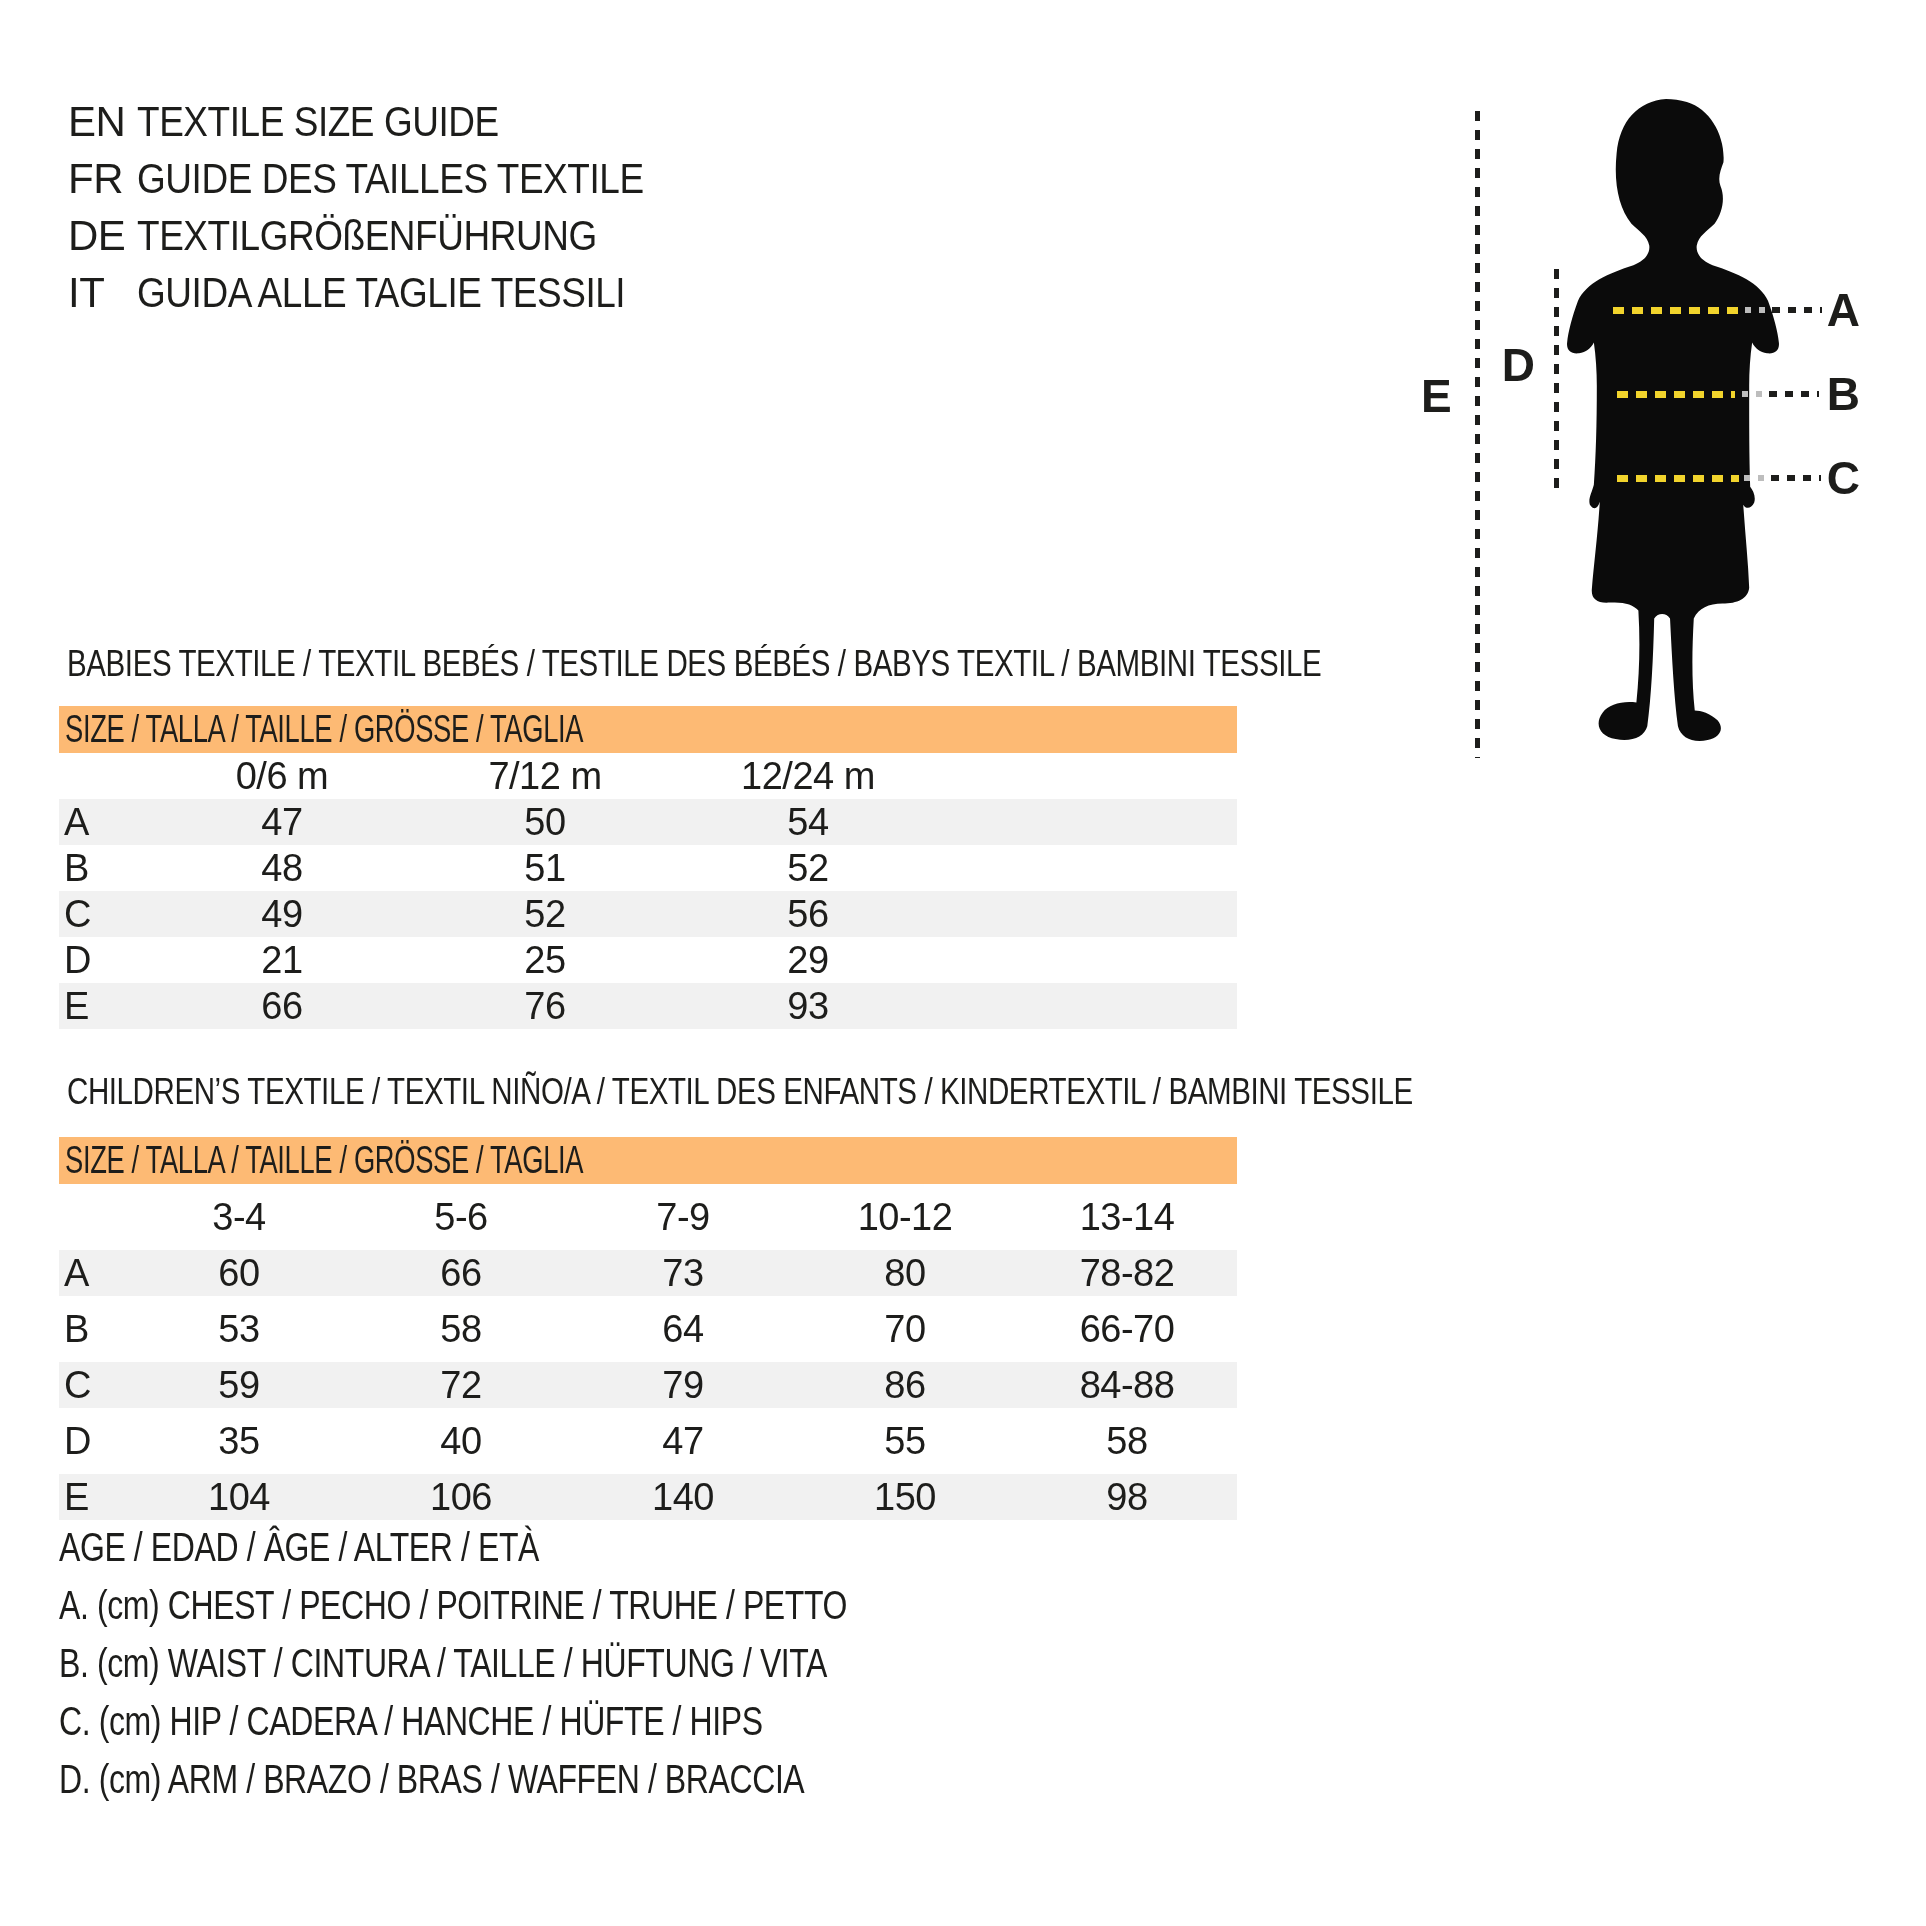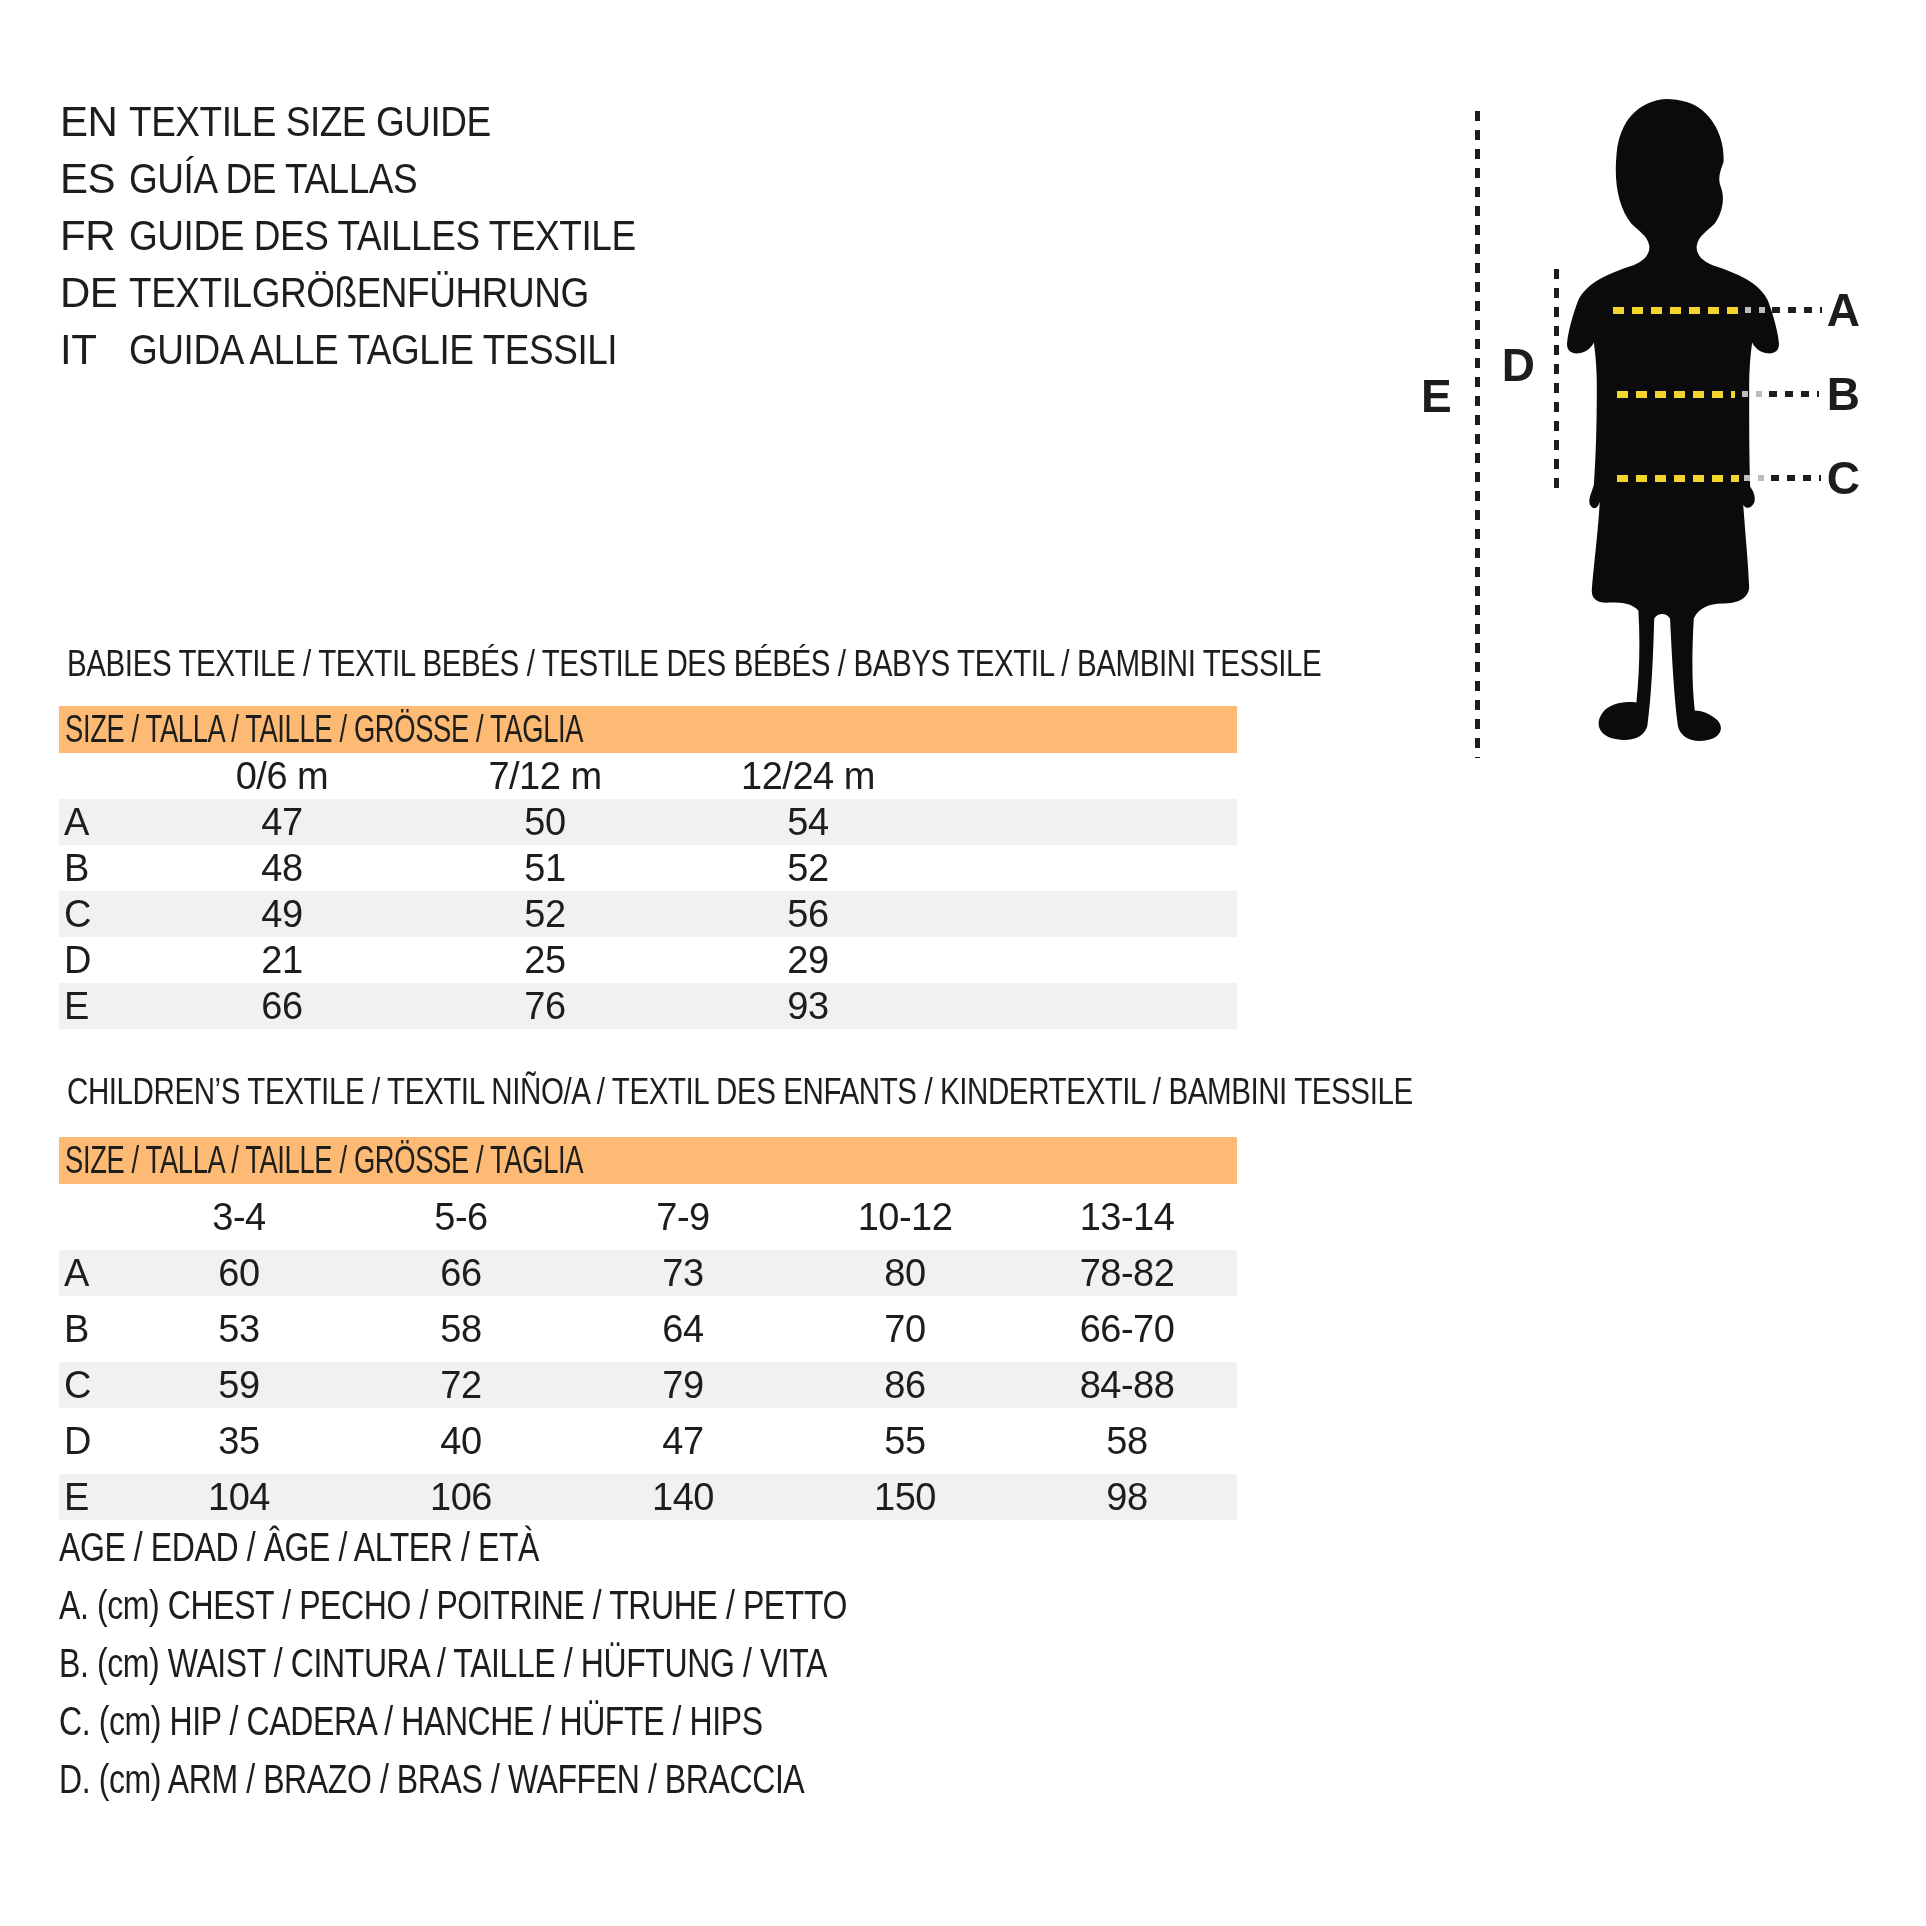--- a/index.html
+++ b/index.html
@@ -7,21 +7,21 @@
     position:relative;width:1927px;height:1927px;background:#ffffff;overflow:hidden;
     font-family:"Liberation Sans",sans-serif;color:#1d1d1b;letter-spacing:-0.5px;
   }
   
   .cx88{display:inline-block;transform:scaleX(.88);transform-origin:0 50%;white-space:nowrap;}
   .cx82{display:inline-block;transform:scaleX(.82);transform-origin:0 50%;white-space:nowrap;}
   .cx80{display:inline-block;transform:scaleX(.80);transform-origin:0 50%;white-space:nowrap;}
   .cx72{display:inline-block;transform:scaleX(.72);transform-origin:0 50%;white-space:nowrap;}
 
   
-  .lang-header{position:absolute;left:60px;top:93px;}
+  .lang-header{position:absolute;left:68px;top:93px;}
   .lang-row{height:57px;line-height:57px;font-size:42px;}
   .lang-code{display:inline-block;width:69px;vertical-align:top;}
   
   .section-heading{position:absolute;left:67px;font-size:36px;line-height:40px;white-space:nowrap;}
 
   
   .sizetable{position:absolute;left:59px;width:1178px;}
   .size-bar{height:47px;line-height:47px;background:#fdba74;font-size:38px;padding-left:6px;box-sizing:border-box;}
   .trow{display:grid;height:46px;line-height:46px;font-size:38px;}
   .babies .trow{grid-template-columns:69px 218px 218px 218px;gap:45px;}
@@ -43,23 +43,20 @@
   .silhouette{position:absolute;left:1564px;top:99px;width:218px;height:651px;}
 </style>
 </head>
 <body>
 
 <div class="page">
 
   <div class="lang-header">
     <div class="lang-row">
       <span class="lang-code">EN</span><span class="cx88">TEXTILE SIZE GUIDE</span>
-    </div>
-    <div class="lang-row">
-      <span class="lang-code">ES</span><span class="cx88">GUÍA DE TALLAS</span>
     </div>
     <div class="lang-row">
       <span class="lang-code">FR</span><span class="cx88">GUIDE DES TAILLES TEXTILE</span>
     </div>
     <div class="lang-row">
       <span class="lang-code">DE</span><span class="cx88">TEXTILGRÖßENFÜHRUNG</span>
     </div>
     <div class="lang-row">
       <span class="lang-code">IT</span><span class="cx88">GUIDA ALLE TAGLIE TESSILI</span>
     </div>

